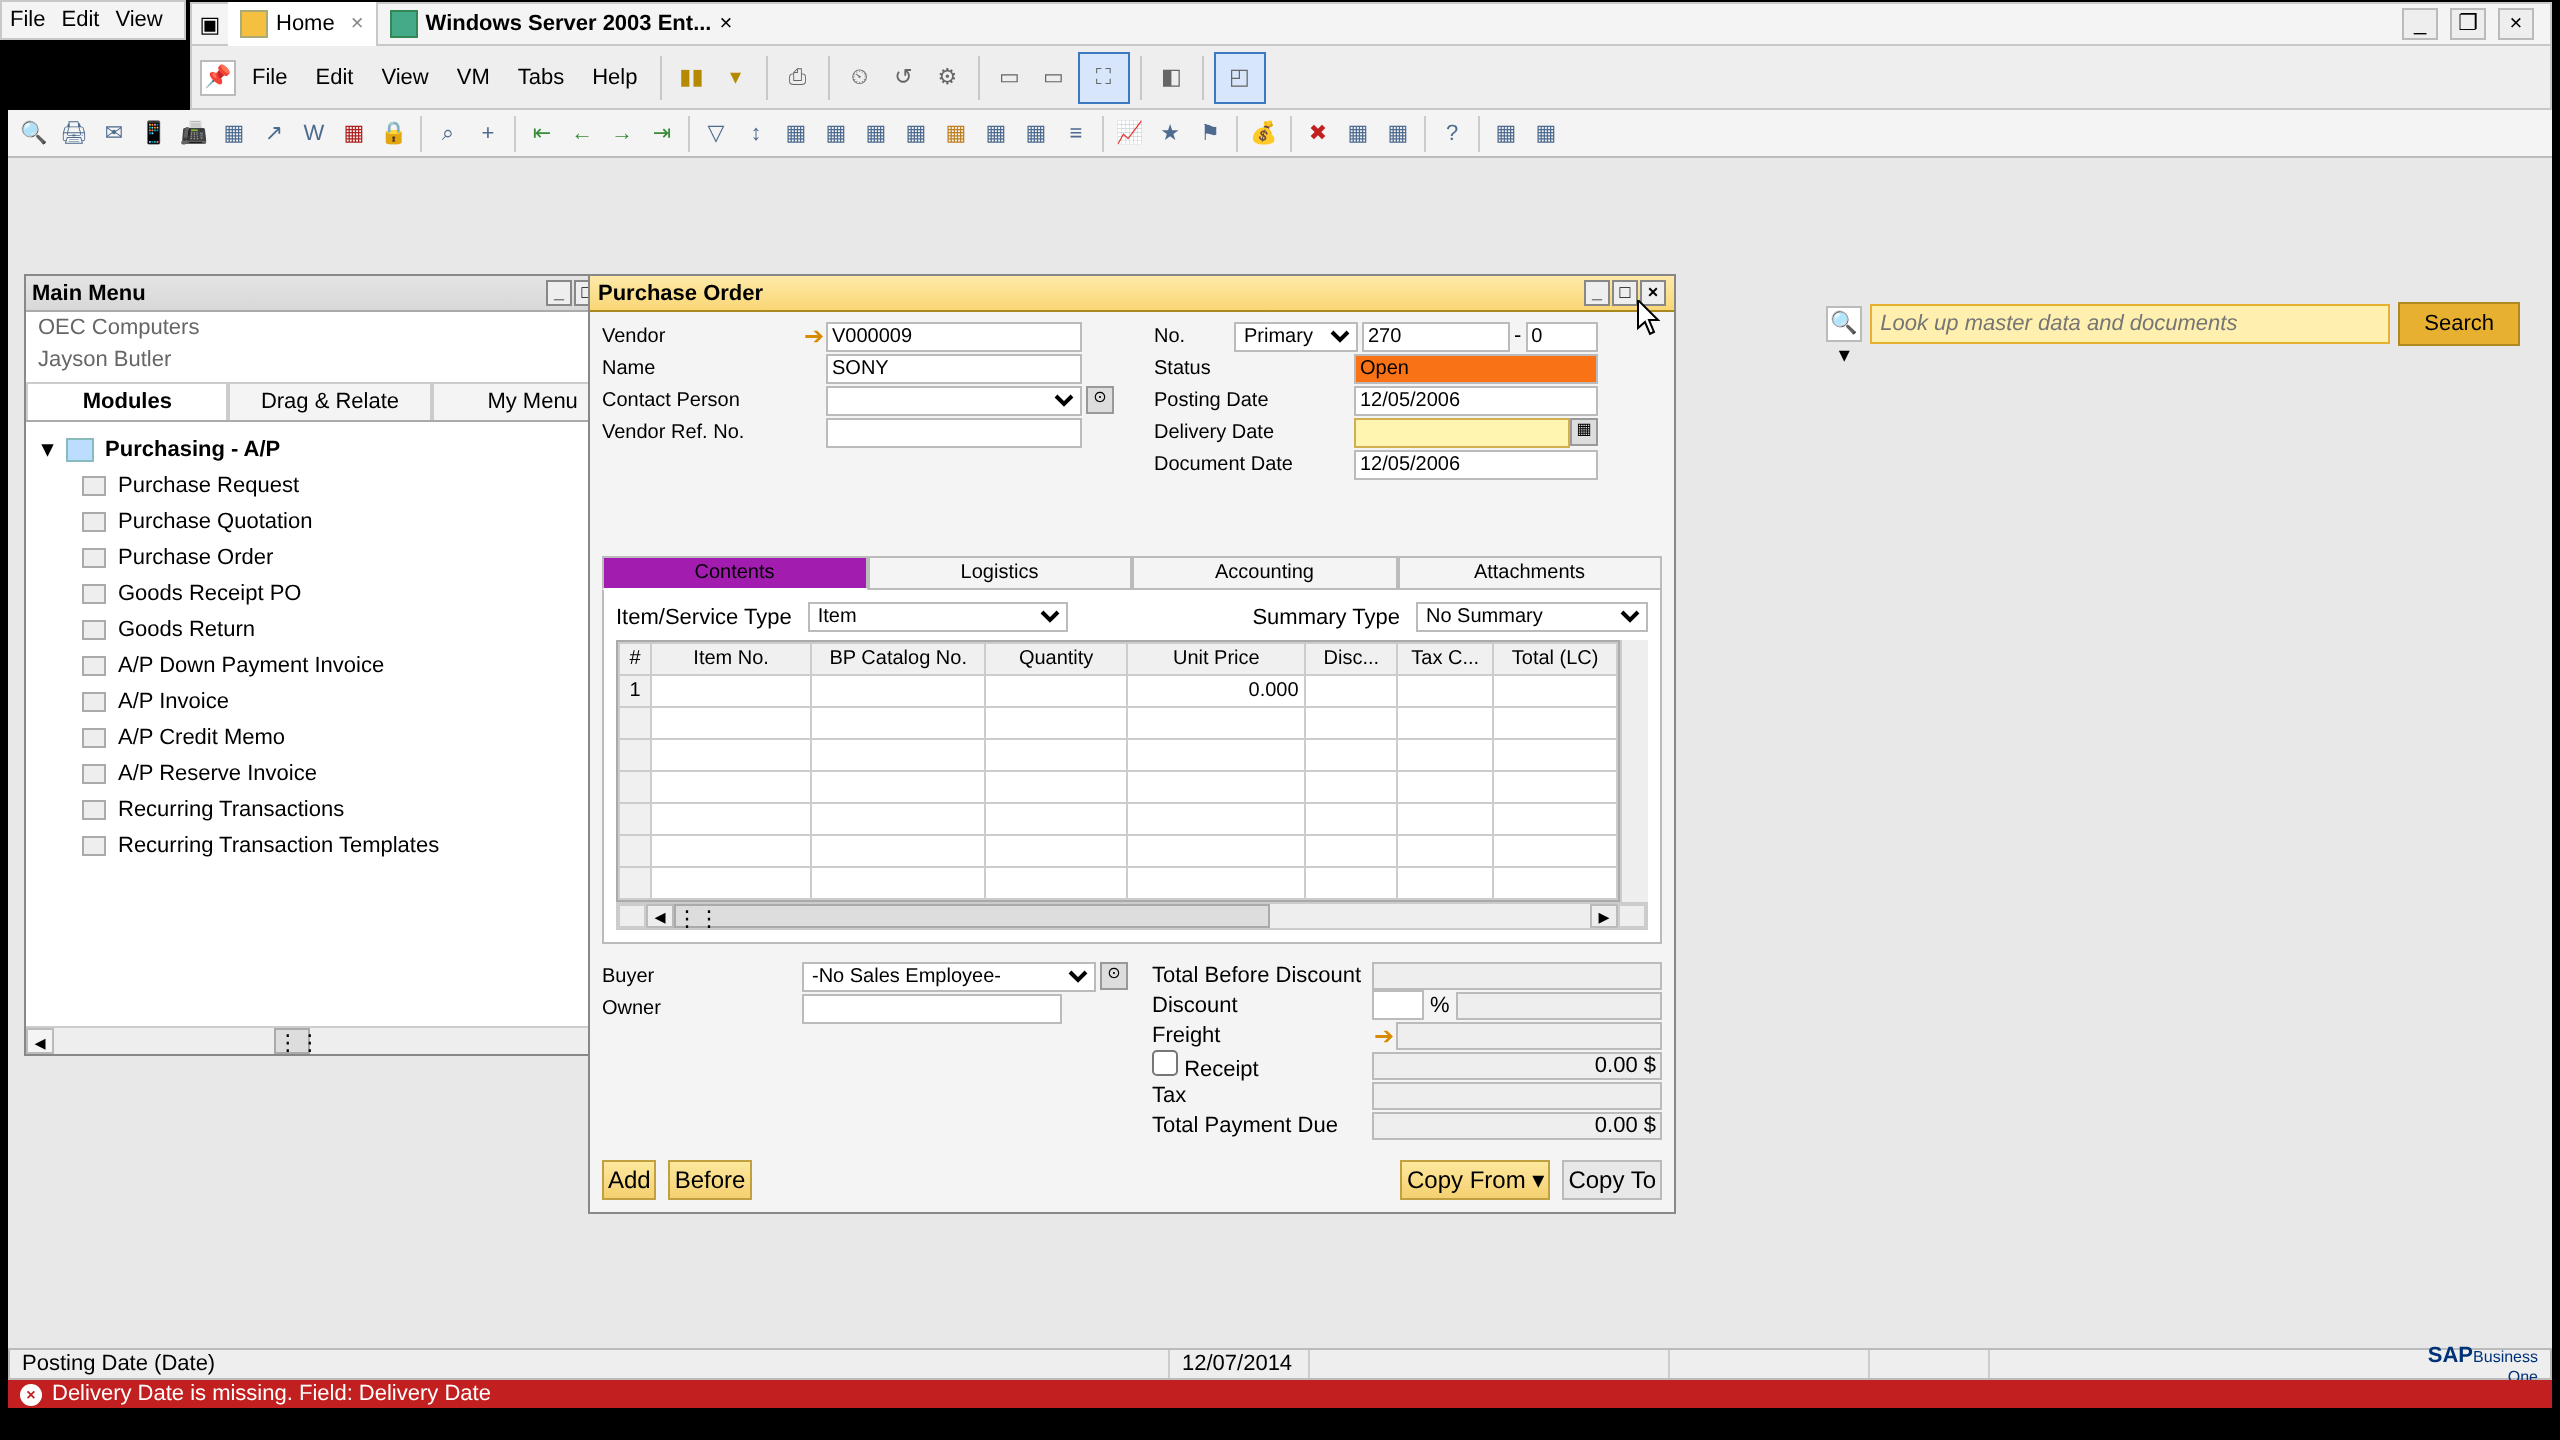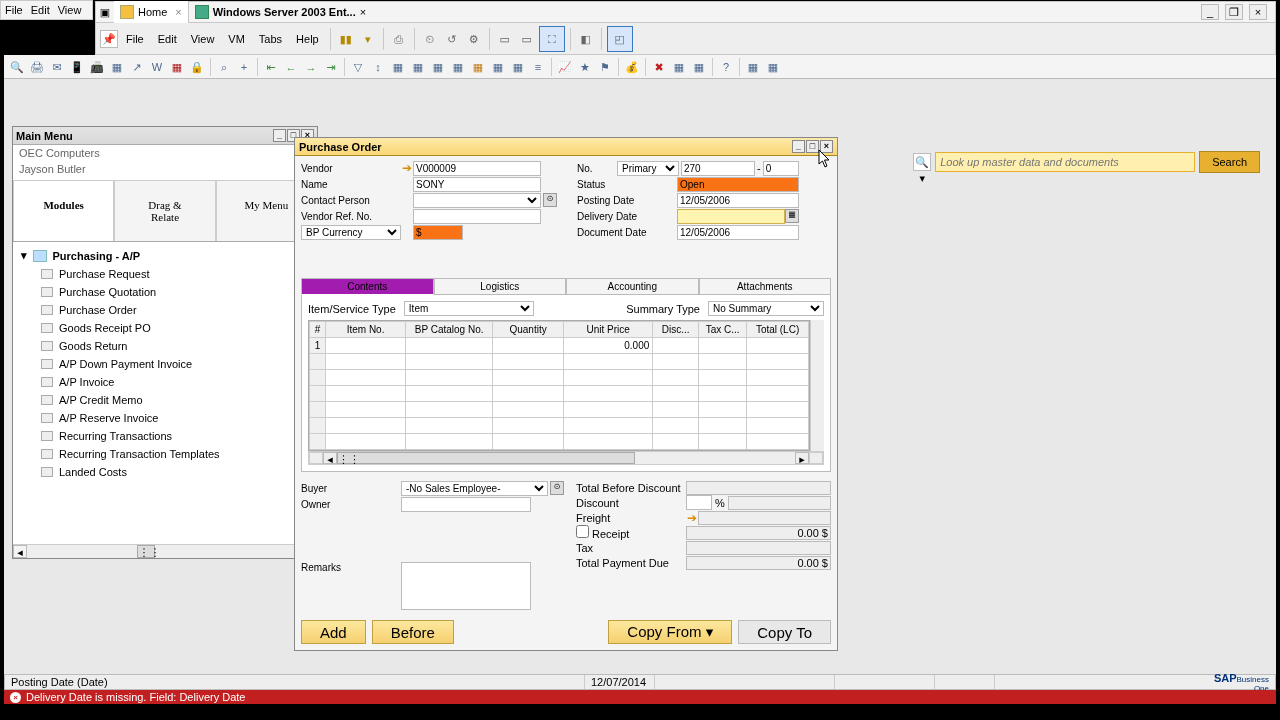--- a/index.html
+++ b/index.html
@@ -35,27 +35,27 @@
 .sap-toolbar .ti { width: 18px; height: 18px; display: inline-block; text-align: center; line-height: 18px; color: #4d6a8f; cursor: pointer; }
 .tsep { width: 1px; height: 18px; background: #ccc; margin: 0 2px; }
 
 
 .search-area { position: absolute; top: 96px; right: 16px; display: flex; align-items: center; gap: 4px; }
 .search-icon { width: 18px; height: 18px; border: 1px solid #bbb; background: #fff; text-align: center; line-height: 16px; }
 .search-field { width: 260px; height: 20px; border: 1px solid #e8b030; background: #fff0b0; padding: 0 4px; font-style: italic; color: #aa8820; }
 .search-btn { height: 22px; padding: 2px 12px; background: #e8b030; border: 1px solid #b08820; cursor: pointer; }
 
 
-.main-menu-win { position: absolute; top: 71px; left: 8px; width: 306px; background: #fff; border: 1px solid #888; }
+.main-menu-win { position: absolute; top: 82px; left: 8px; width: 306px; background: #fff; border: 1px solid #888; }
 .mm-titlebar { height: 18px; background: linear-gradient(#e4e4e4,#d8d8d8); border-bottom: 1px solid #aaa; display: flex; align-items: center; padding: 0 3px; font-weight: bold; }
 .mm-titlebar .wb { margin-left: auto; display: flex; gap: 1px; }
 .mm-titlebar .wb span { width: 13px; height: 13px; border: 1px solid #888; background: #eee; text-align: center; line-height: 11px; font-size: 9px; cursor: pointer; }
 .mm-sub { padding: 2px 6px; color: #666; }
 .mm-tabs { display: flex; border-bottom: 1px solid #aaa; margin-top: 3px; }
-.mm-tab { flex: 1; text-align: center; padding: 18px; background: #f4f4f4; border: 1px solid #ccc; border-bottom: none; cursor: pointer; font-family: Liberation Serif, serif; }
+.mm-tab { flex: 1; text-align: center; padding: 3px; background: #f4f4f4; border: 1px solid #ccc; border-bottom: none; cursor: pointer; }
 .mm-tab.active { background: #fff; font-weight: bold; }
 .mm-tree { padding: 4px 0; height: 302px; overflow: hidden; }
 .tree-node { display: flex; align-items: center; padding: 3px 8px; gap: 6px; cursor: pointer; }
 .tree-node.bold { font-weight: bold; }
 .tree-icon { width: 14px; height: 12px; border: 1px solid #8bb; background: #bdf; }
 .tree-indent { padding-left: 28px; }
 .tree-item-icon { width: 12px; height: 10px; border: 1px solid #aaa; background: #eee; }
 .mm-scroll { height: 14px; background: #f4f4f4; border-top: 1px solid #ccc; display: flex; }
 .mm-scroll .arr { width: 14px; border: 1px solid #bbb; text-align: center; cursor: pointer; }
 .mm-scroll .track { flex: 1; background: #eee; position: relative; }
@@ -101,21 +101,21 @@
 
 
 .totals-col { display: flex; gap: 12px; margin-top: 8px; }
 .totals-left, .totals-right { flex: 1; }
 .total-row { display: flex; align-items: center; height: 15px; font-size: 10px; }
 .total-row .lbl { width: 110px; }
 .total-row .val { flex: 1; border: 1px solid #bbb; background: #eee; height: 14px; text-align: right; padding: 0 2px; }
 
 
 .po-footer { display: flex; gap: 6px; padding: 6px; }
-.sap-btn { padding: 2px 18px; border: 1px solid #c0a040; background: linear-gradient(#fde89e,#f5d070); cursor: pointer; font-size: 15px; }
+.sap-btn { padding: 2px 2px; border: 1px solid #c0a040; background: linear-gradient(#fde89e,#f5d070); cursor: pointer; font-size: 12px; }
 .sap-btn.dropdown::after { content: " ▾"; }
 .sap-btn.grey { background: #e8e8e8; border-color: #bbb; }
 
 
 .status-outer { position: absolute; bottom: 30px; left: 4px; right: 4px; height: 16px; background: #eee; border: 1px solid #bbb; display: flex; align-items: center; font-size: 10px; }
 .status-cell { padding: 0 6px; border-right: 1px solid #ccc; height: 100%; line-height: 14px; }
 .status-cell.wide { flex: 0 0 580px; }
 .sap-logo { margin-left: auto; padding: 0 6px; font-weight: bold; color: #00327a; font-size: 11px; }
 .sap-logo small { font-weight: normal; font-size: 8px; }
 
@@ -300,24 +300,20 @@
           <span>A/P Reserve Invoice</span>
         </div>
       <div class="tree-node tree-indent">
           <span class="tree-item-icon"></span>
           <span>Recurring Transactions</span>
         </div>
       <div class="tree-node tree-indent">
           <span class="tree-item-icon"></span>
           <span>Recurring Transaction Templates</span>
         </div>
-      <div class="tree-node tree-indent">
-          <span class="tree-item-icon"></span>
-          <span>Landed Costs</span>
-        </div>
     </div>
     <div class="mm-scroll">
       <span class="arr">◂</span>
       <div class="track">
           <div class="thumb">⋮⋮</div>
         </div>
       <span class="arr">▸</span>
     </div>
   </div>
 
@@ -347,25 +343,20 @@
               <span class="field-label">Contact Person</span>
               <span style="width:12px"></span>
               <select class="field-select" style="width:128px"></select>
               <span style="width:2px"></span>
               <span class="calbtn">⊙</span>
             </div>
           <div class="field-row">
               <span class="field-label">Vendor Ref. No.</span>
               <span style="width:12px"></span>
               <input class="field-input" style="width: 128px;">
-            </div>
-          <div class="field-row">
-              <select class="field-select" style="width:100px"><option>BP Currency</option></select>
-              <span style="width:12px"></span>
-              <input class="field-input ro" style="width: 50px;" value="$">
             </div>
         </div>
         <div class="header-col">
           <div class="field-row">
               <span class="field-label" style="width:40px">No.</span>
               <select class="field-select" style="width:62px"><option>Primary</option></select>
               <input class="field-input" style="width: 74px; margin-left: 2px;" value="270">
               <span style="padding:0 2px">-</span>
               <input class="field-input" style="width: 36px;" value="0">
             </div>
@@ -508,24 +499,20 @@
           <div class="field-row">
               <span class="field-label">Buyer</span>
               <select class="field-select" style="width:147px"><option>-No Sales Employee-</option></select>
               <span class="calbtn" style="margin-left:2px">⊙</span>
             </div>
           <div class="field-row">
               <span class="field-label">Owner</span>
               <input class="field-input" style="width: 130px;">
             </div>
           <div style="height:50px"></div>
-          <div class="field-row" style="align-items:flex-start;height:auto;">
-              <span class="field-label">Remarks</span>
-              <textarea style="width: 130px; height: 48px; border: 1px solid rgb(187, 187, 187); resize: none;"></textarea>
-            </div>
         </div>
         <div class="totals-right">
           <div class="total-row">
               <span class="lbl">Total Before Discount</span>
               <span class="val"></span>
             </div>
           <div class="total-row">
               <span class="lbl">Discount</span>
               <input class="field-input" style="width: 26px;">
               <span style="padding:0 3px">%</span>

